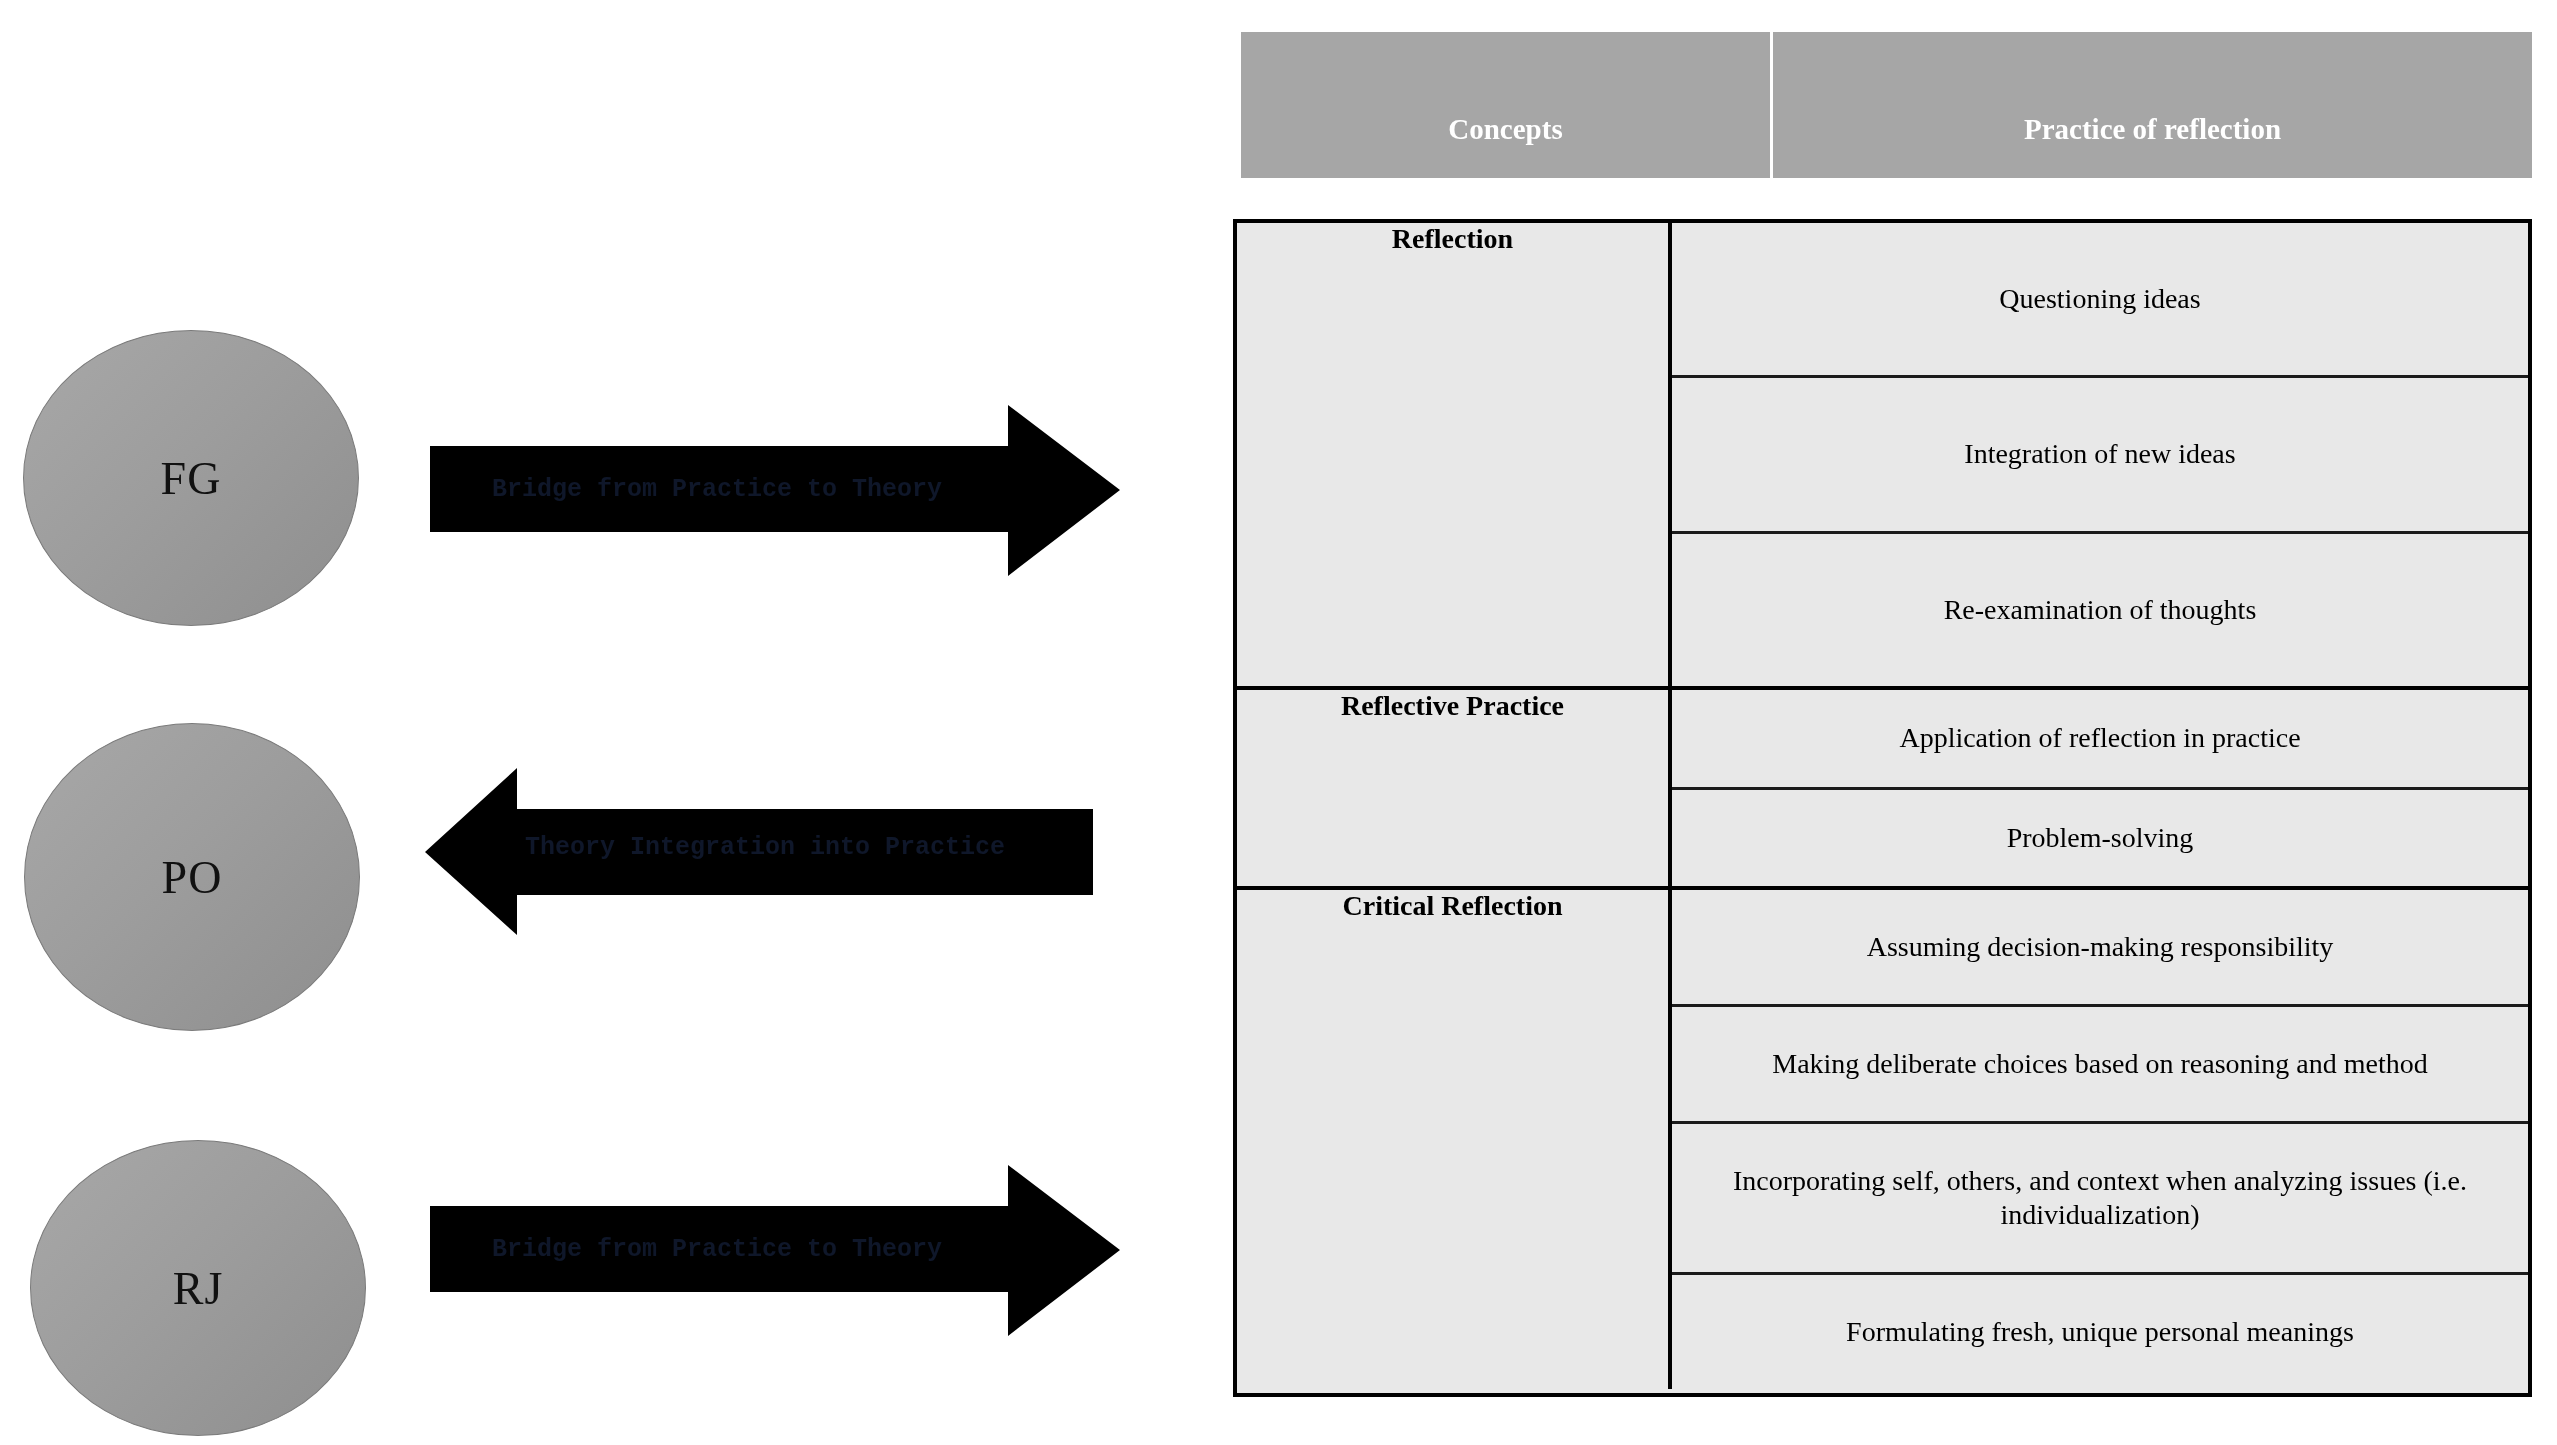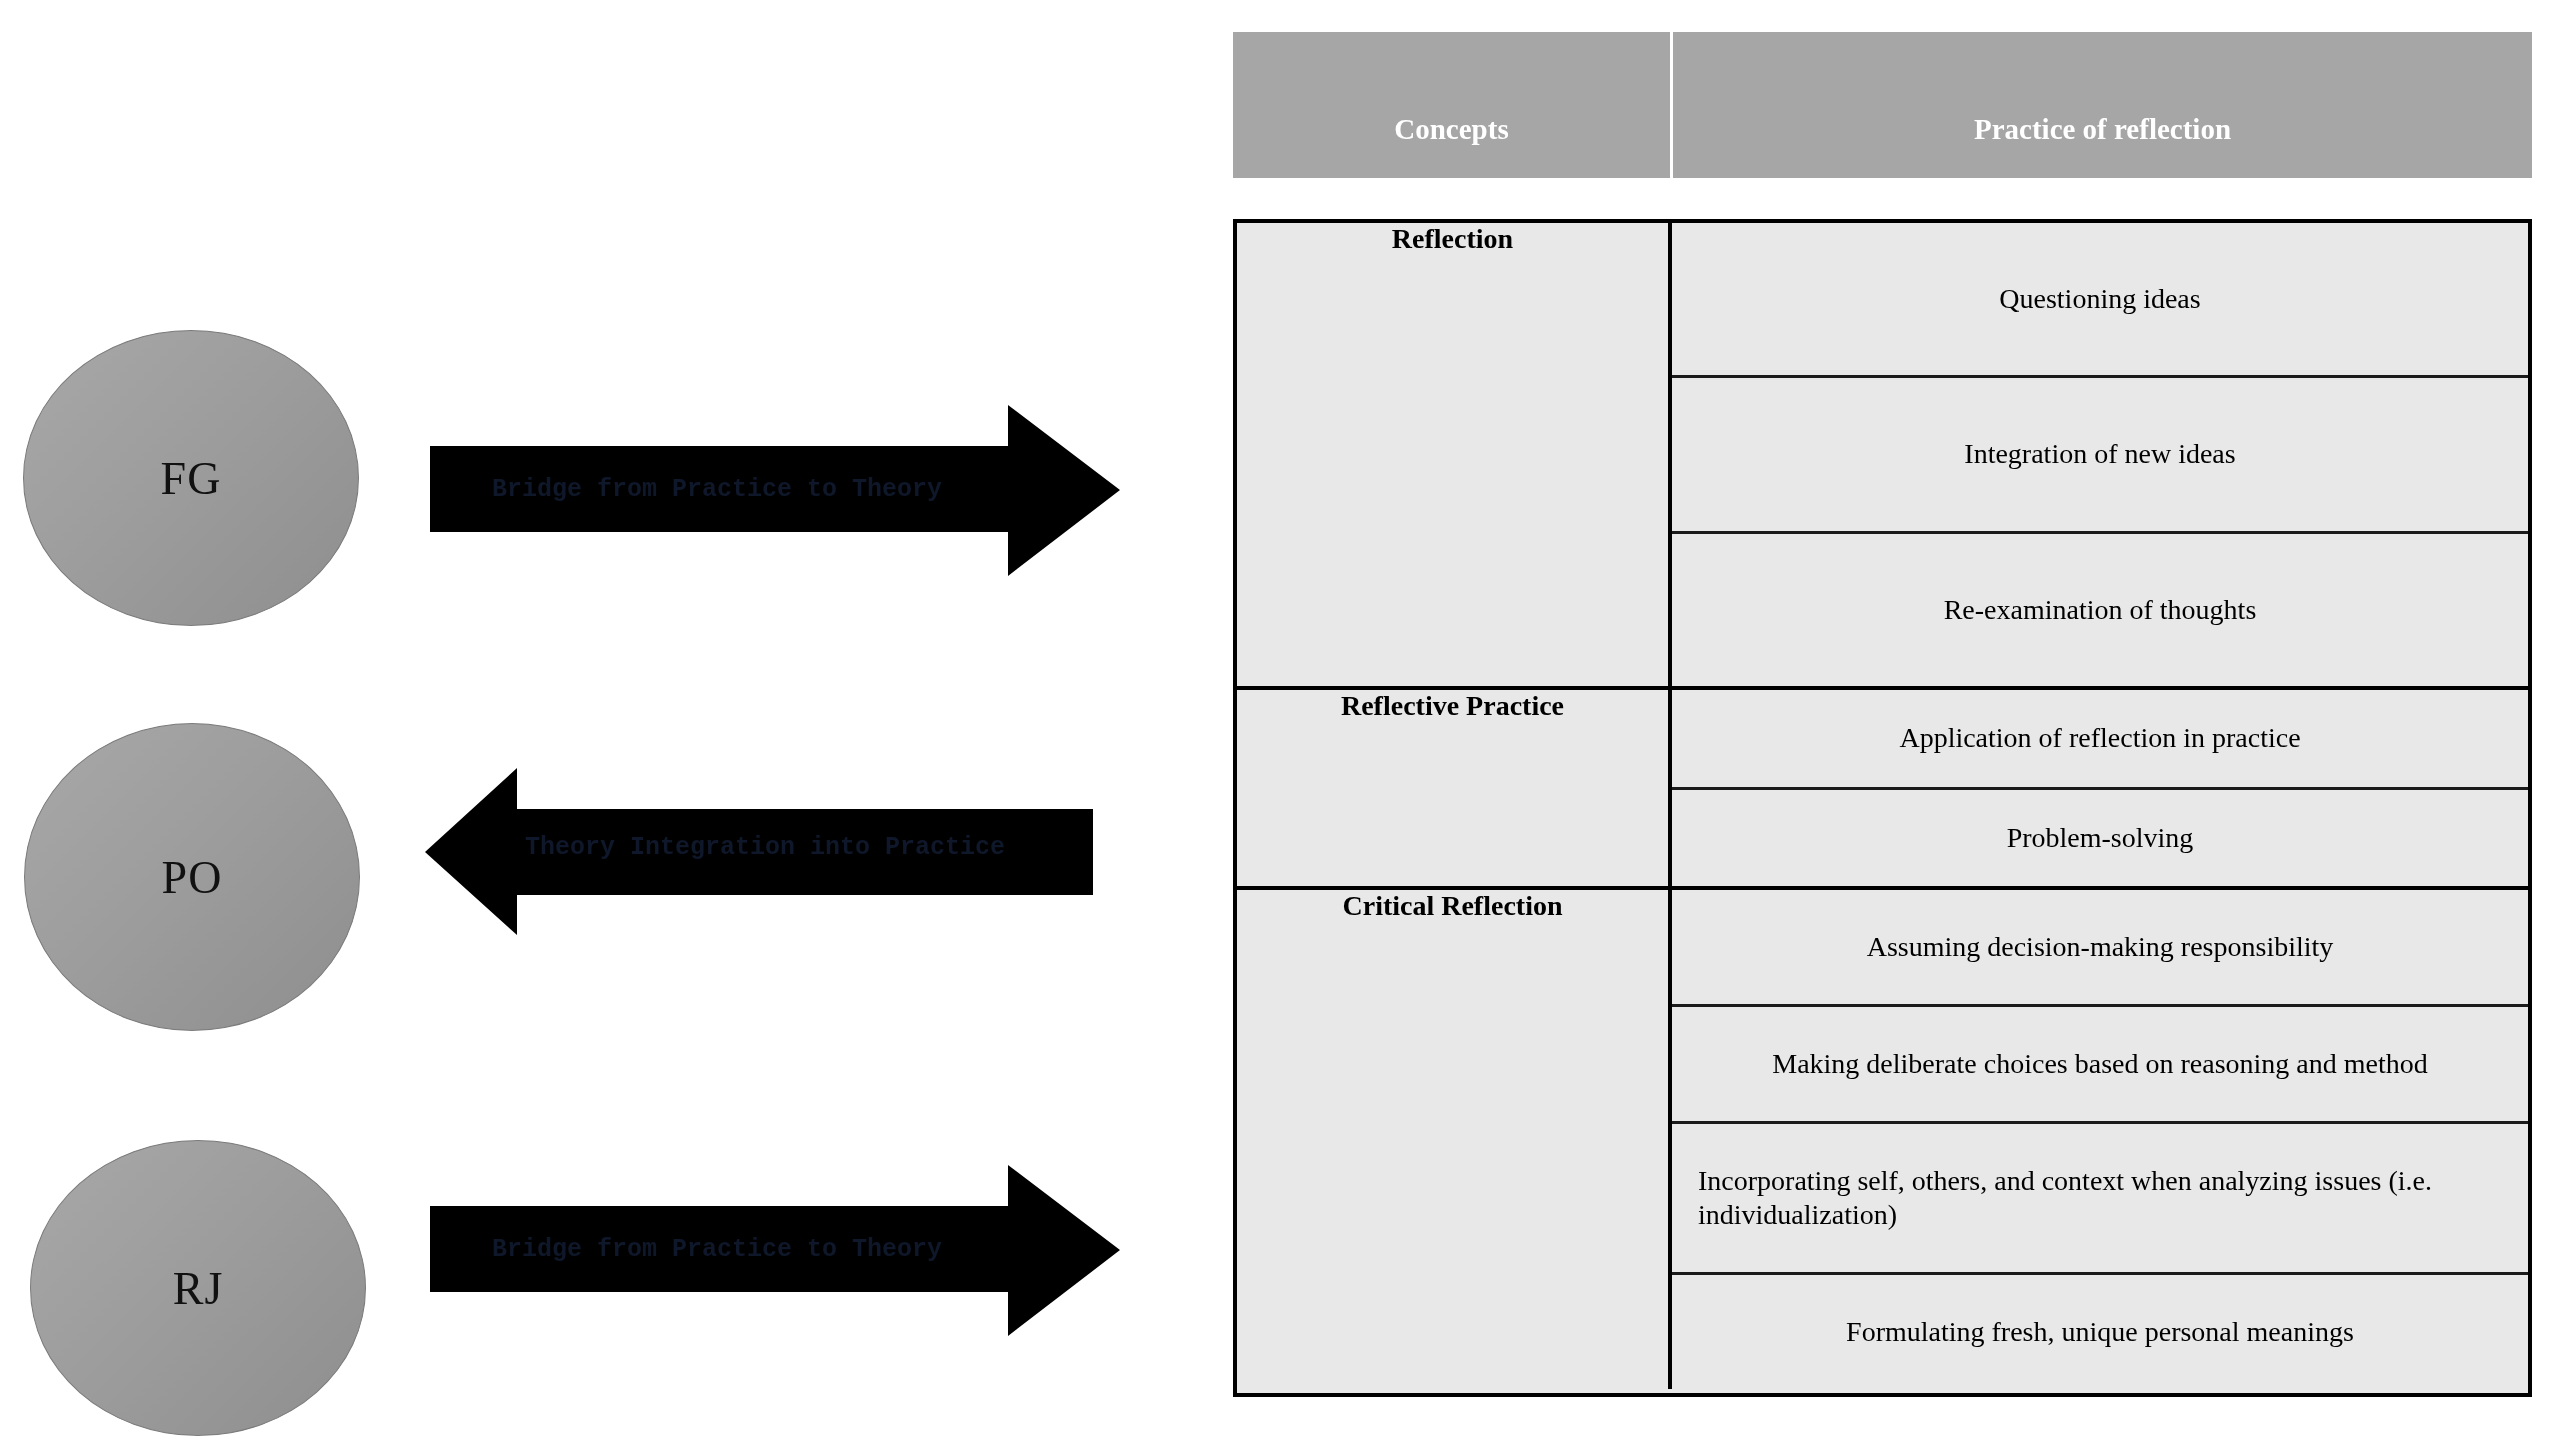--- a/index.html
+++ b/index.html
@@ -93,21 +93,21 @@
     display: flex;
     align-items: flex-end;
     justify-content: center;
     padding-bottom: 32px;
     box-sizing: border-box;
     color: #ffffff;
     font-family: "Liberation Serif", "DejaVu Serif", serif;
     font-weight: bold;
     font-size: 29px;
   }
-  #head-concepts { width: 437px; }
+  #head-concepts { width: 529px; margin-left: 8px; }
   #head-spacer   { width: 3px; background: #ffffff; }
   #head-elements { flex: 1; }
 
   
   #table-body {
     position: absolute;
     left: 0;
     top: 219px;
     width: 1299px;
     height: 1178px;
@@ -147,21 +147,21 @@
     flex: 1 1 auto;
     display: flex;
     flex-direction: column;
     background: #e8e8e8;
   }
   .element-row {
     flex: 1 1 auto;
     display: flex;
     align-items: center;
     justify-content: center;
-    text-align: left;
+    text-align: center;
     box-sizing: border-box;
     padding: 12px 26px;
     font-family: "Liberation Serif", "DejaVu Serif", serif;
     font-size: 28px;
     color: #000000;
     line-height: 1.22;
     background: #e8e8e8;
   }
   .element-row + .element-row {
     border-top: 3px solid #1a1a1a;

